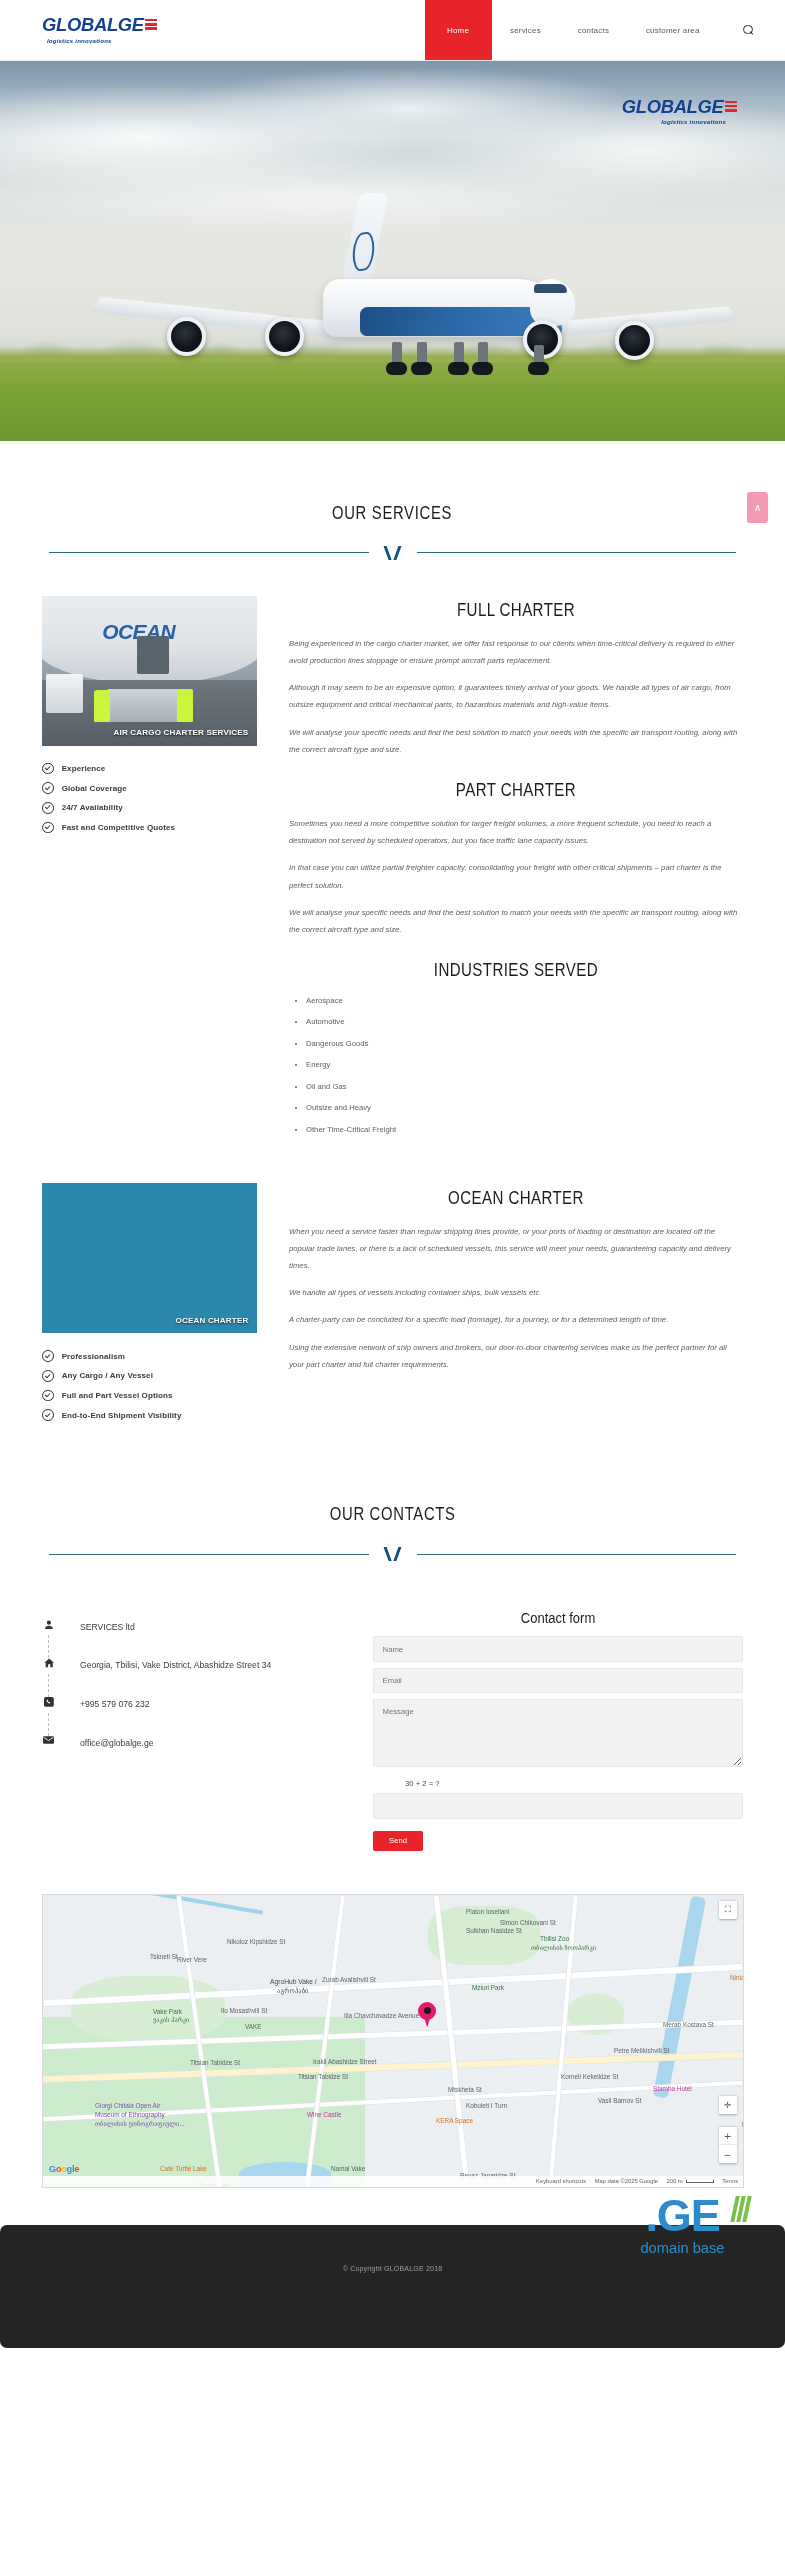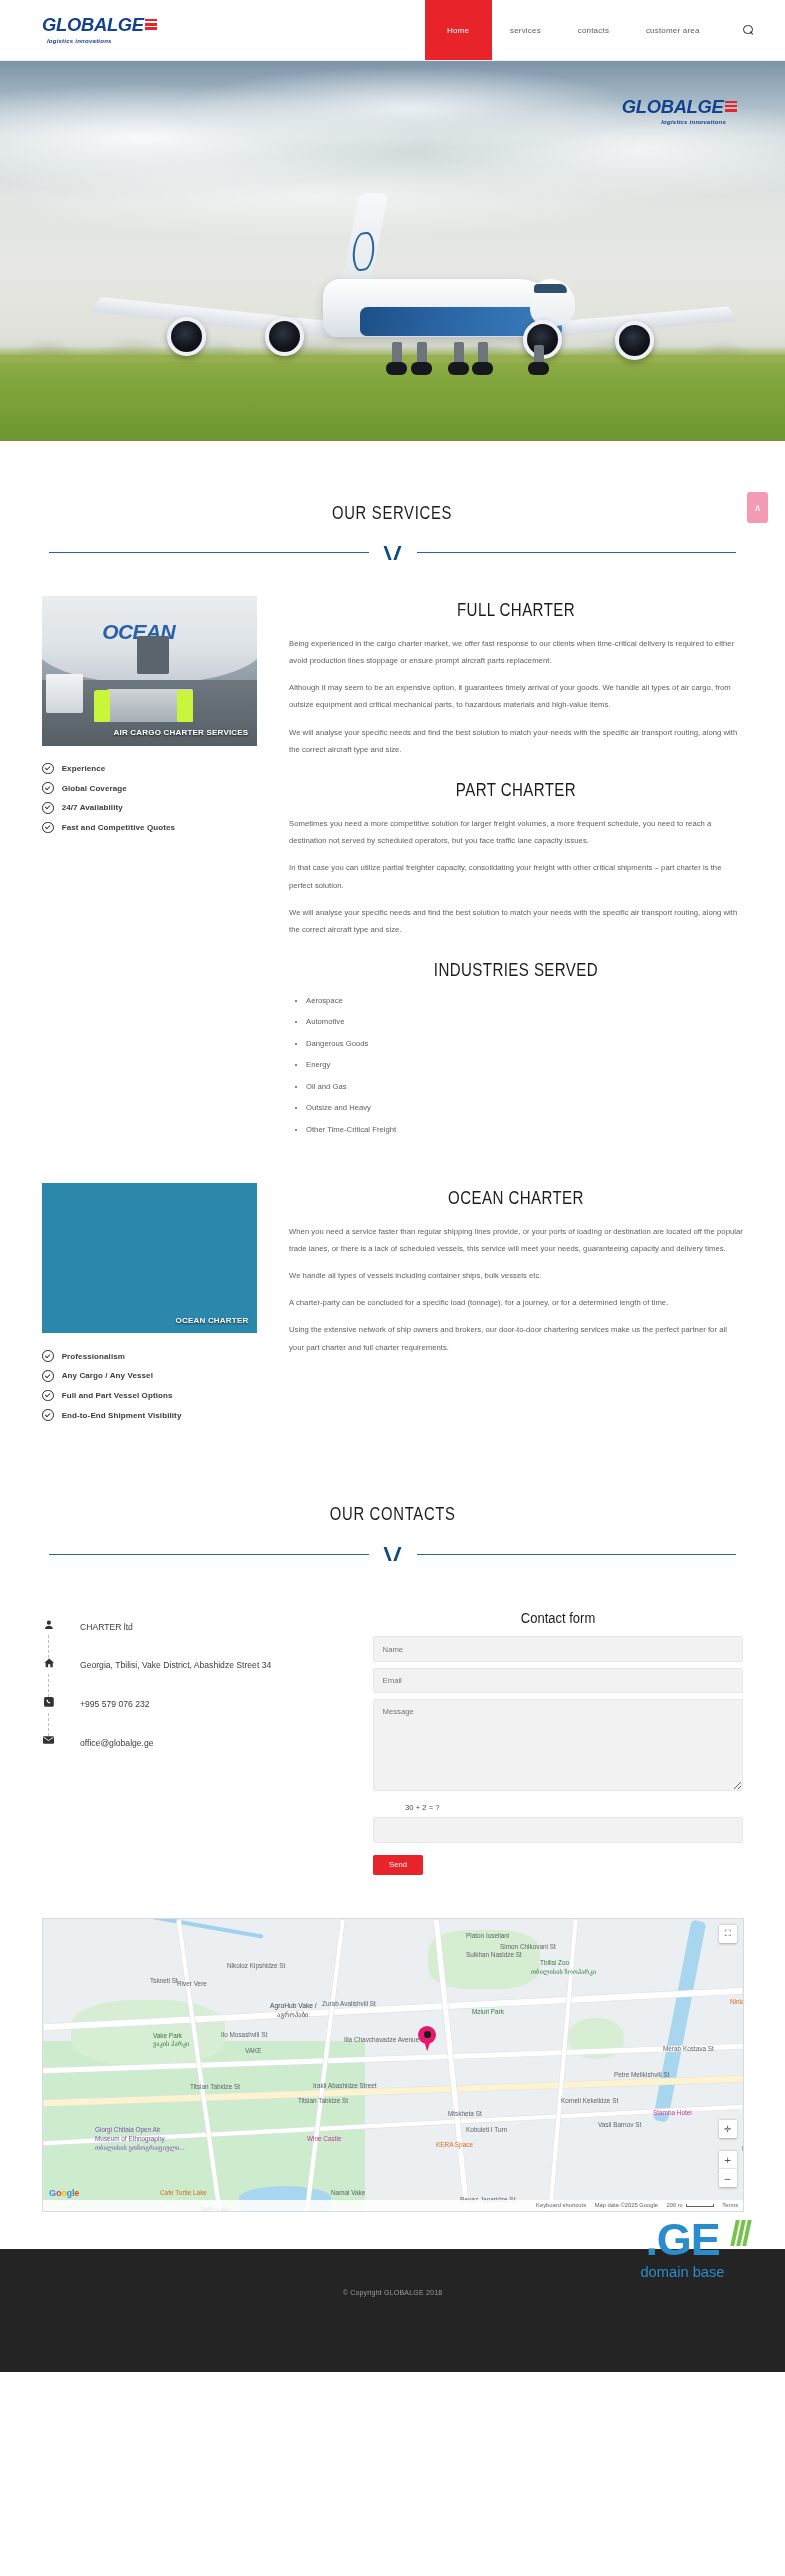--- a/index.html
+++ b/index.html
@@ -259,21 +259,21 @@
   .feature-item .label { font-size: 8px; color: #3b3b3b; font-weight: bold; letter-spacing: 0.1px; }
 
   .svc-title {
     font-family: "Liberation Sans Narrow", "Liberation Sans", sans-serif;
     font-size: 18.4px; font-weight: 400; letter-spacing: 0.5px; color: #1c1c1c;
     text-align: center; margin: 3.7px 0 13.5px; transform: scaleX(.82);
   }
   .svc-title.second { margin-top: 21px; }
   .svc-p {
     font-size: 7.7px; line-height: 2.25; color: #5f6062;
-    margin-bottom: 9.8px; letter-spacing: 0.03px;
+    margin-bottom: 9.8px; letter-spacing: 0.03px; font-style: italic;
   }
   .svc-ul { margin: 4.9px 0 0 17px; }
   .svc-ul li { font-size: 7.7px; line-height: 1.6; color: #5f6062; margin-bottom: 9.2px; }
 
   
   .contacts-body { display: flex; padding: 48px 42px 0 42px; gap: 37px; }
   .contact-info { width: 294px; flex: 0 0 294px; padding-top: 11px; }
   .ci-row { display: flex; align-items: flex-start; gap: 24.5px; }
   .ci-icon { width: 13.5px; flex: 0 0 13.5px; display: flex; justify-content: center; color: #3a3a3a; font-size: 10.4px; line-height: 1.4; }
   .ci-text { font-size: 8.6px; color: #3c3c3c; line-height: 1.85; font-weight: 500; }
@@ -283,21 +283,21 @@
   .cf-title {
     font-family: "Liberation Sans Narrow", "Liberation Sans", sans-serif;
     font-size: 15.3px; color: #1c1c1c; text-align: center; font-weight: 400;
     margin-bottom: 9.8px; transform: scaleX(.85);
   }
   .cf-field {
     width: 100%; background: #f2f2f2; border: 0.6px solid #e7e7e7; border-radius: 1.8px;
     padding: 7.4px 8.6px; font-size: 7.7px; color: #6b6b6b;
     font-family: "Liberation Sans", sans-serif; margin-bottom: 5.5px; outline: none;
   }
-  textarea.cf-field { height: 92px; resize: vertical; }
+  textarea.cf-field { height: 68px; resize: vertical; }
   .cf-captcha { font-size: 7.7px; color: #4a4a4a; margin: 4.9px 0 4.9px; padding-left: 32px; }
   .cf-send {
     background: #e8242a; color: #fff; border: none; border-radius: 1.8px;
     padding: 5.5px 16px; font-size: 7.7px; cursor: pointer;
     font-family: "Liberation Sans", sans-serif; margin-top: 6.1px;
   }
 
   
   .map-wrap { padding: 43px 42px 37px; }
   .map {
@@ -366,21 +366,21 @@
     letter-spacing:-0.3px;
   }
   .gmaps-logo b:nth-child(1){color:#4285F4}.gmaps-logo b:nth-child(2){color:#EA4335}
   .gmaps-logo b:nth-child(3){color:#FBBC05}.gmaps-logo b:nth-child(4){color:#4285F4}
   .gmaps-logo b:nth-child(5){color:#34A853}.gmaps-logo b:nth-child(6){color:#EA4335}
 
   
   .footer {
     background: #242424; color: #9a9a9a; height: 123px;
     display: flex; align-items: flex-start; justify-content: center;
-    padding-top: 40px; position: relative;
+    padding-top: 40px; position: relative; border-radius: 7px;
   }
   .footer .copy { font-size: 7px; letter-spacing: 0.2px; color: #9d9d9d; }
   .ge-badge {
     position: absolute; right: 32px; top: -29.4px; text-align: center; width: 141px;
   }
   .ge-badge .ge-mark {
     font-size: 45px; font-weight: bold; letter-spacing: -1.2px; line-height: .95;
     color: #2b8ccb; position: relative; display: inline-block;
   }
   .ge-badge .ge-bars {
@@ -584,21 +584,21 @@
 
   <div class="contacts-body">
     <div class="contact-info">
       <div class="ci-row">
         <span class="ci-icon">
           <svg width="9.8" height="9.8" viewBox="0 0 16 16">
               <circle cx="8" cy="4.4" r="3.4" fill="#333"></circle>
               <path d="M1.6 15c0-3.6 2.9-5.6 6.4-5.6s6.4 2 6.4 5.6z" fill="#333"></path>
             </svg>
         </span>
-        <span class="ci-text">CHARTER ltd</span>
+        <span class="ci-text">SERVICES ltd</span>
       </div>
       <div class="ci-sep"></div>
       <div class="ci-row">
         <span class="ci-icon">
           <svg width="10.4" height="9.8" viewBox="0 0 17 16">
               <path d="M8.5 1 0.6 7.6h2.1V15h4V10.4h3.6V15h4V7.6h2.1z" fill="#333"></path>
             </svg>
         </span>
         <span class="ci-text">Georgia, Tbilisi, Vake District, Abashidze Street 34</span>
       </div>

